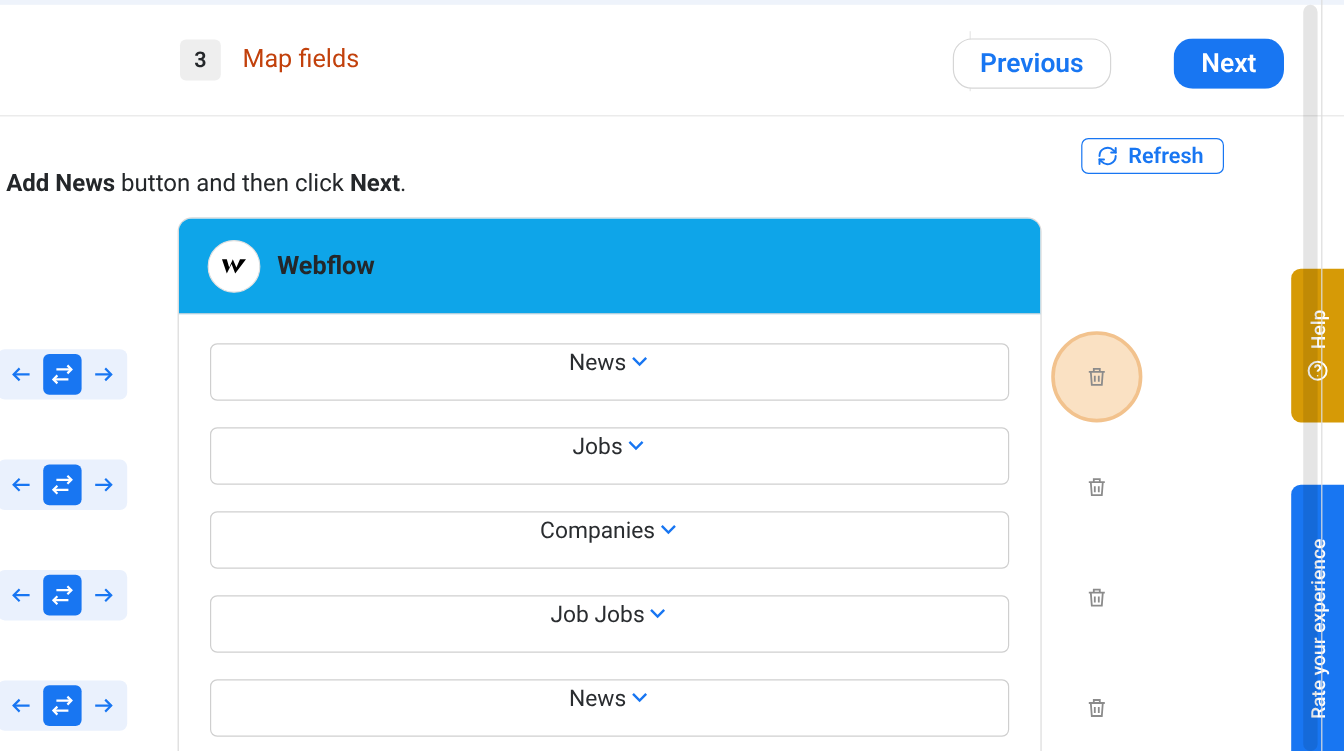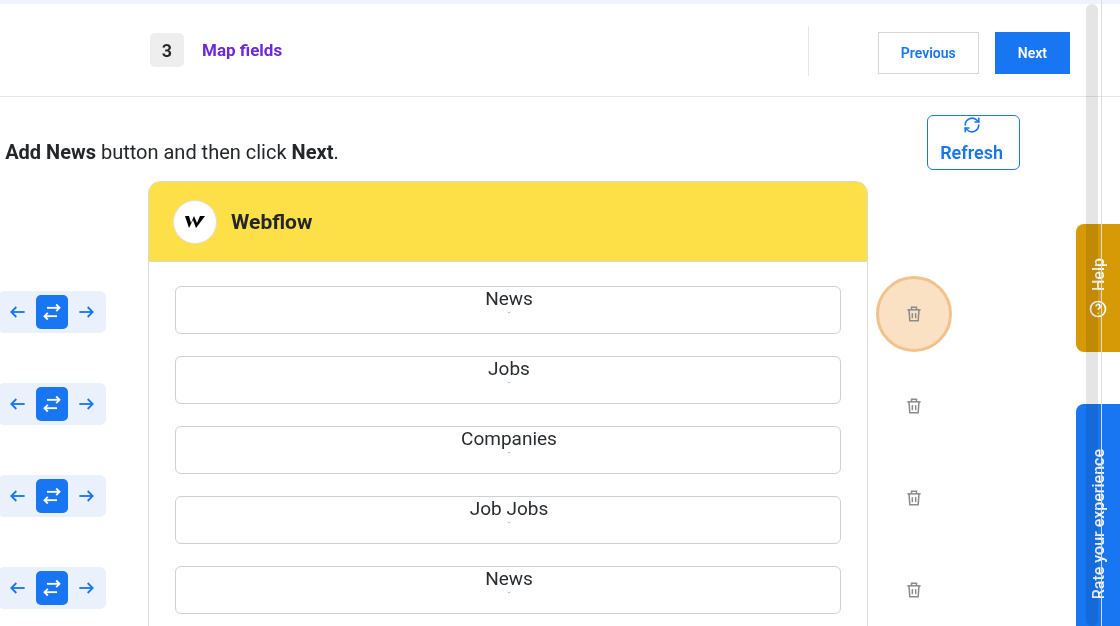--- a/index.html
+++ b/index.html
@@ -39,51 +39,52 @@
     background: #eeeeee;
     border-radius: 5px;
     display: flex;
     align-items: center;
     justify-content: center;
     font-size: 18px;
     font-weight: 600;
     color: #24272a;
   }
   .step-title {
-    font-size: 17px;
-    font-weight: 700;
-    color: #6d28d9;
+    font-size: 21px;
+    font-weight: 400;
+    color: #c2410c;
   }
   .header-divider {
     position: absolute;
     left: 808px;
     top: 22px;
     height: 50px;
     width: 1px;
     background: #e6e6e6;
   }
   .nav-buttons {
     position: absolute;
     right: 50px;
     top: 28px;
     display: flex;
     gap: 16px;
   }
   .btn {
     height: 42px;
     padding: 0 22px;
-    border-radius: 0;
-    font-size: 14px;
+    border-radius: 16px;
+    font-size: 22px;
     font-weight: 600;
     cursor: pointer;
     display: flex;
     align-items: center;
     justify-content: center;
     border: 1px solid transparent;
     white-space: nowrap;
+    margin-left: 36px;
   }
   .btn-outline-blue {
     background: #fff;
     color: #1876f2;
     border-color: #d6d6d6;
   }
   .btn-blue {
     background: #1876f2;
     color: #fff;
   }
@@ -98,49 +99,48 @@
     display: flex;
     align-items: center;
     font-size: 20px;
     color: #24272a;
   }
   .instruction-row .text { white-space: pre; }
   .refresh-btn {
     position: absolute;
     right: 100px;
     top: 0;
-    height: 55px;
+    height: 30px;
     padding: 0 16px 0 12px;
     border: 1.5px solid #1876f2;
     color: #1876f2;
     background: #fff;
     border-radius: 6px;
     font-size: 18px;
     font-weight: 600;
     display: flex;
     align-items: center;
     gap: 8px;
     cursor: pointer;
-    flex-direction: column;
   }
   .refresh-icon {
     width: 18px; height: 18px;
   }
 
   .panel {
     position: absolute;
     left: 148px;
     top: 181px;
     width: 720px;
     border: 1px solid #d9d9d9;
     border-radius: 12px;
     overflow: hidden;
   }
   .panel-header {
-    background: #fde047;
+    background: #0ea5e9;
     height: 80px;
     border-bottom: 1px solid #d9d9d9;
     display: flex;
     align-items: center;
     padding-left: 24px;
     gap: 14px;
   }
   .webflow-logo {
     width: 44px;
     height: 44px;
@@ -168,21 +168,20 @@
     height: 48px;
     border: 1px solid #cfcfcf;
     border-radius: 6px;
     display: flex;
     align-items: center;
     justify-content: center;
     padding: 0 14px 18px 16px;
     font-size: 19px;
     color: #2a2d30;
     cursor: pointer;
-    flex-direction: column;
   }
   .chevron {
     width: 22px; height: 22px;
     stroke: #1876f2;
     stroke-width: 2.2;
     fill: none;
   }
 
   .trash-col {
     position: absolute;

